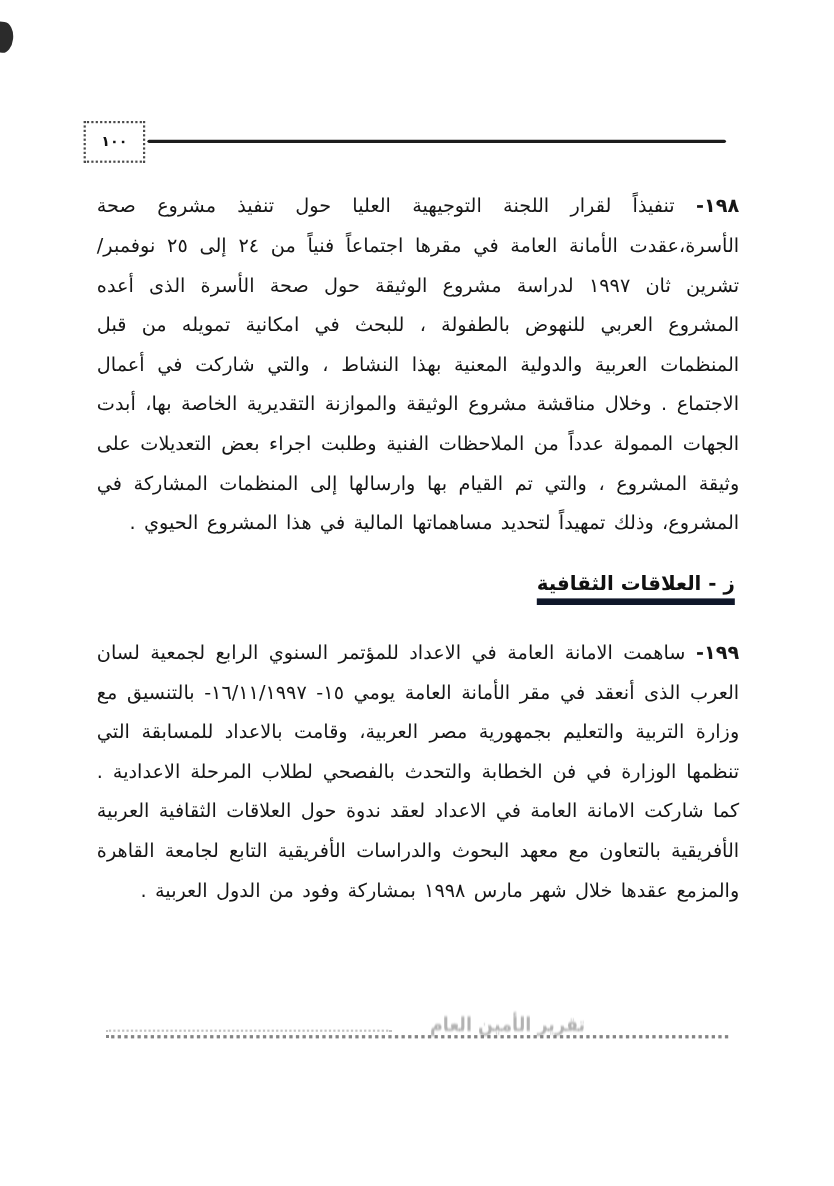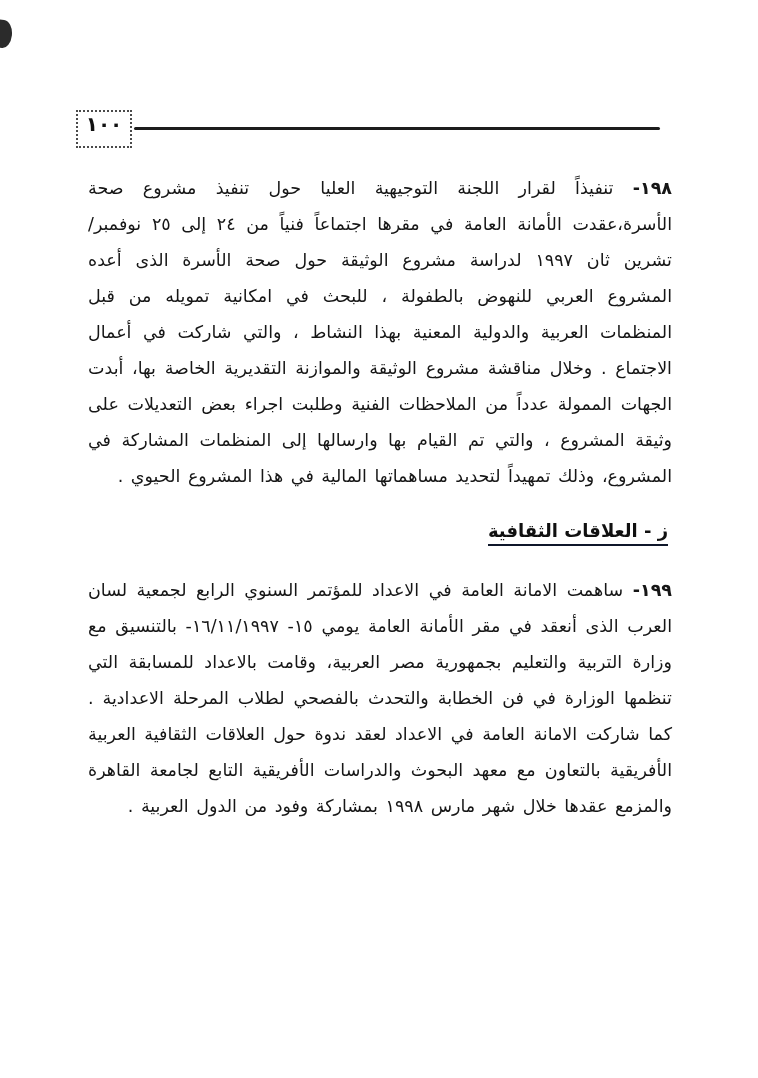--- a/index.html
+++ b/index.html
@@ -31,23 +31,23 @@
     }
     
     .page-number-box {
       position: absolute;
       left: 76px;
       top: 110px;
       width: 56px;
       height: 38px;
       border: 2px dotted #4a4a4a;
       display: flex;
-      align-items: flex-start;
+      align-items: center;
       justify-content: center;
-      font-size: 20px;
+      font-size: 13px;
       font-weight: bold;
       letter-spacing: 3px;
       color: #111;
     }
     .header-rule {
       position: absolute;
       left: 134px;
       top: 127px;
       width: 526px;
       height: 3px;
@@ -80,21 +80,21 @@
     .section-heading {
       margin: 26px 4px 26px 0;
       font-size: 18px;
       font-weight: bold;
       text-align: right;
       color: #101010;
     }
     .section-heading .heading-text {
       display: inline-block;
       padding-bottom: 3px;
-      border-bottom: 2px solid #0f172a;
+      border-bottom: 6px solid #0f172a;
       text-align: right;
     }
     
     .footer {
       position: absolute;
       left: 96px;
       right: 96px;
       top: 926px;
       height: 26px;
     }
@@ -149,14 +149,19 @@
     <h2 class="section-heading">
       <span class="heading-text">ز - العلاقات الثقافية</span>
     </h2>
 
     <p class="para">
       <span class="para-number">١٩٩-</span><span> ساهمت الامانة العامة في الاعداد للمؤتمر السنوي الرابع لجمعية لسان العرب الذى أنعقد في مقر الأمانة العامة يومي ١٥- ١٦/١١/١٩٩٧- بالتنسيق مع وزارة التربية والتعليم بجمهورية مصر العربية، وقامت بالاعداد للمسابقة التي تنظمها الوزارة في فن الخطابة والتحدث بالفصحي لطلاب المرحلة الاعدادية . كما شاركت الامانة العامة في الاعداد لعقد ندوة حول العلاقات الثقافية العربية الأفريقية بالتعاون مع معهد البحوث والدراسات الأفريقية التابع لجامعة القاهرة والمزمع عقدها خلال شهر مارس ١٩٩٨ بمشاركة وفود من الدول العربية .</span>
     </p>
 
   </div>
 
+  <div class="footer">
+    <div class="footer-stamp">تقرير الأمين العام</div>
+    <div class="footer-rule-secondary"></div>
+    <div class="footer-rule"></div>
+  </div>
 
 </div>
 
 </body></html>

